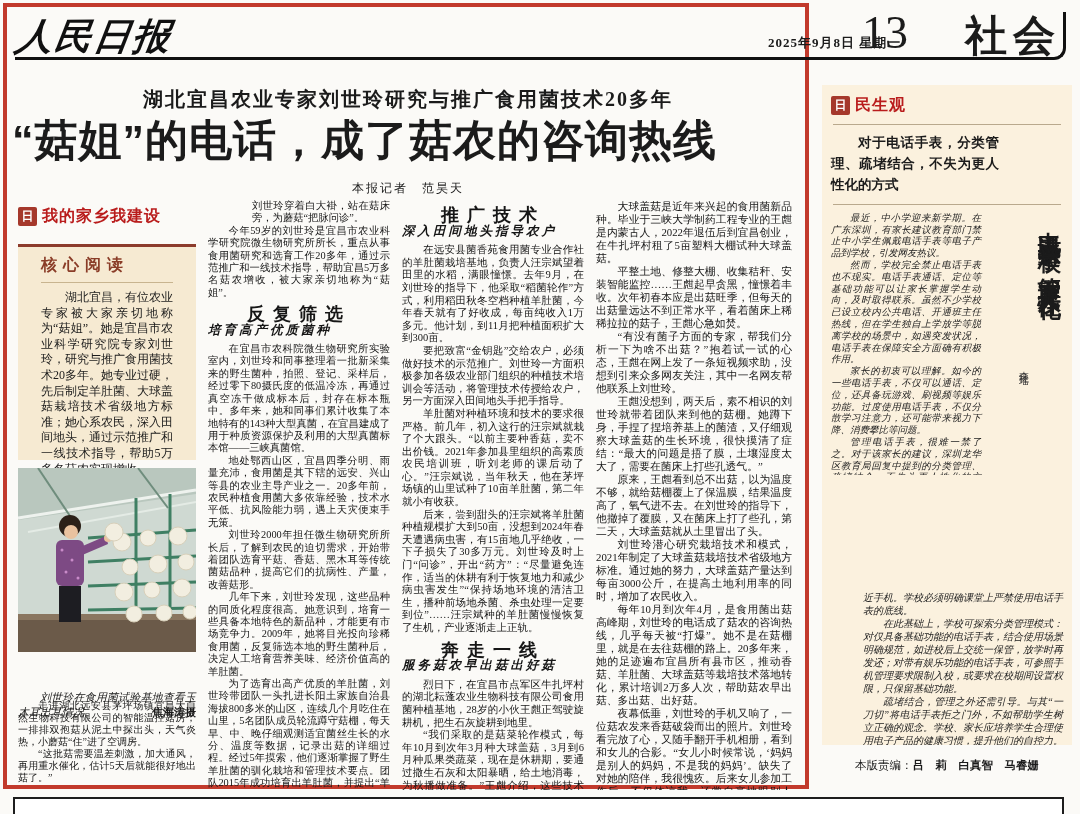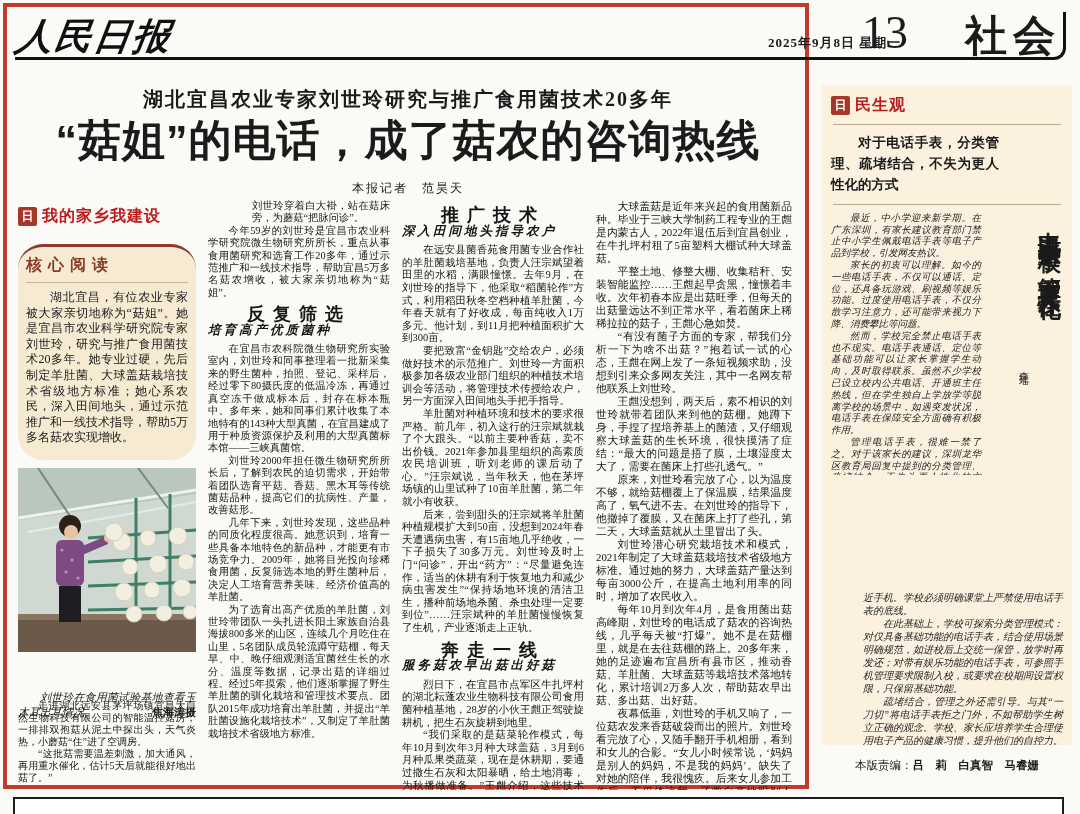--- a/index.html
+++ b/index.html
@@ -12,32 +12,32 @@
   #masthead{left:16px;top:12px;font-size:37px;font-weight:900;font-style:italic;
             transform:skewX(-8deg);letter-spacing:2px;color:#101010;}
   #header-rule{left:15px;top:12px;width:1048px;height:45px;
                border-bottom:3px solid #111;border-right:3px solid #111;
                border-bottom-right-radius:12px;}
   #header-date{left:768px;top:34px;font-size:13px;font-weight:bold;letter-spacing:1px;}
   #page-no{left:862px;top:6px;font-size:46px;font-family:Liberation Serif, serif;}
   #page-section{left:965px;top:8px;font-size:42px;font-weight:bold;letter-spacing:6px;}
   
   #kicker{left:30px;top:86px;width:756px;text-align:center;font-size:20px;font-weight:bold;letter-spacing:2px;}
-  #headline{left:12px;top:112px;width:792px;text-align:center;font-size:43px;font-weight:900;
+  #headline{left:12px;top:112px;width:792px;font-size:43px;font-weight:900;
             font-family:"Liberation Sans","DejaVu Sans",sans-serif;letter-spacing:1px;}
   #byline{left:30px;top:172px;width:756px;text-align:center;font-size:12px;letter-spacing:2px;margin-top:8px;}
   
   #badge-home{left:18px;top:206px;width:178px;display:flex;align-items:center;gap:5px;}
   .rlogo{display:inline-flex;align-items:center;justify-content:center;width:19px;height:19px;
          background:#a5382b;color:#fff;font-size:12px;font-weight:bold;border-radius:2px;flex:0 0 auto;
          font-family:"Liberation Sans","DejaVu Sans",sans-serif;}
   .badge-label{color:#b91c1c;font-weight:900;font-size:16px;letter-spacing:1px;
                font-family:"Liberation Sans","DejaVu Sans",sans-serif;white-space:nowrap;}
   #core-box{left:18px;top:244px;width:178px;height:216px;background:#f6ead2;
-            border-top:3px solid #8c3b2c;box-sizing:border-box;padding:8px 8px;border-radius:25px;}
+            border-top:3px solid #8c3b2c;box-sizing:border-box;padding:8px 23px;}
   #core-title{font-size:16px;font-weight:bold;color:#8a3c27;letter-spacing:6px;
               font-family:"Liberation Sans","DejaVu Sans",sans-serif;}
   #core-div{border-top:1px solid #c8b48f;margin:6px 0 7px;}
   #core-text{font-size:12px;line-height:1.3;text-align:justify;text-indent:2em;margin:0;}
   #photo{left:18px;top:468px;width:178px;height:184px;}
   #caption{left:18px;top:690px;width:178px;font-size:11px;font-style:italic;line-height:1.35;
            text-indent:2em;text-align:justify;margin:0;}
   #caption .credit{float:right;font-weight:bold;font-style:normal;}
   
   .news-col{position:absolute;top:200px;height:590px;overflow:hidden;
@@ -152,20 +152,21 @@
     <p class="body-p">“这批菇需要温差刺激，加大通风，再用重水催化，估计5天后就能很好地出菇了。”</p>
   </div>
 <div id="col2" class="news-col abs">
     <p class="body-p noindent">刘世玲穿着白大褂，站在菇床旁，为蘑菇“把脉问诊”。</p>
     <p class="body-p">今年59岁的刘世玲是宜昌市农业科学研究院微生物研究所所长，重点从事食用菌研究和选育工作20多年，通过示范推广和一线技术指导，帮助宜昌5万多名菇农增收，被大家亲切地称为“菇姐”。</p>
     <div class="sec-head">
       <div class="sec-title">反复筛选</div>
       <div class="sec-sub">培育高产优质菌种</div>
     </div>
     <p class="body-p">在宜昌市农科院微生物研究所实验室内，刘世玲和同事整理着一批新采集来的野生菌种，拍照、登记、采样后，经过零下80摄氏度的低温冷冻，再通过真空冻干做成标本后，封存在标本瓶中。多年来，她和同事们累计收集了本地特有的143种大型真菌，在宜昌建成了用于种质资源保护及利用的大型真菌标本馆——三峡真菌馆。</p>
+    <p class="body-p">地处鄂西山区，宜昌四季分明、雨量充沛，食用菌是其下辖的远安、兴山等县的农业主导产业之一。20多年前，农民种植食用菌大多依靠经验，技术水平低、抗风险能力弱，遇上天灾便束手无策。</p>
     <p class="body-p">刘世玲2000年担任微生物研究所所长后，了解到农民的迫切需求，开始带着团队选育平菇、香菇、黑木耳等传统菌菇品种，提高它们的抗病性、产量，改善菇形。</p>
     <p class="body-p">几年下来，刘世玲发现，这些品种的同质化程度很高。她意识到，培育一些具备本地特色的新品种，才能更有市场竞争力。2009年，她将目光投向珍稀食用菌，反复筛选本地的野生菌种后，决定人工培育营养美味、经济价值高的羊肚菌。</p>
     <p class="body-p">为了选育出高产优质的羊肚菌，刘世玲带团队一头扎进长阳土家族自治县海拔800多米的山区，连续几个月吃住在山里，5名团队成员轮流蹲守菇棚，每天早、中、晚仔细观测适宜菌丝生长的水分、温度等数据，记录出菇的详细过程。经过5年摸索，他们逐渐掌握了野生羊肚菌的驯化栽培和管理技术要点。团队2015年成功培育出羊肚菌，并提出“羊肚菌设施化栽培技术”，又制定了羊肚菌栽培技术省级地方标准。</p>
   </div>
 <div id="col3" class="news-col abs">
     <div class="sec-head">
       <div class="sec-title">推广技术</div>
       <div class="sec-sub">深入田间地头指导农户</div>
     </div>
     <p class="body-p">在远安县菌香苑食用菌专业合作社的羊肚菌栽培基地，负责人汪宗斌望着田里的水稻，满眼憧憬。去年9月，在刘世玲的指导下，他采取“稻菌轮作”方式，利用稻田秋冬空档种植羊肚菌，今年春天就有了好收成，每亩纯收入1万多元。他计划，到11月把种植面积扩大到300亩。</p>
@@ -177,39 +178,39 @@
       <div class="sec-sub">服务菇农早出菇出好菇</div>
     </div>
     <p class="body-p">烈日下，在宜昌市点军区牛扎坪村的湖北耘蓬农业生物科技有限公司食用菌种植基地，28岁的小伙王甝正驾驶旋耕机，把生石灰旋耕到地里。</p>
     <p class="body-p">“我们采取的是菇菜轮作模式，每年10月到次年3月种大球盖菇，3月到6月种瓜果类蔬菜，现在是休耕期，要通过撒生石灰和太阳暴晒，给土地消毒，为秋播做准备。”王甝介绍，这些技术都是刘世玲教他的。</p>
   </div>
 <div id="col4" class="news-col abs">
     <p class="body-p">大球盖菇是近年来兴起的食用菌新品种。毕业于三峡大学制药工程专业的王甝是内蒙古人，2022年退伍后到宜昌创业，在牛扎坪村租了5亩塑料大棚试种大球盖菇。</p>
     <p class="body-p">平整土地、修整大棚、收集秸秆、安装智能监控……王甝起早贪黑，憧憬着丰收。次年初春本应是出菇旺季，但每天的出菇量远达不到正常水平，看着菌床上稀稀拉拉的菇子，王甝心急如焚。</p>
     <p class="body-p">“有没有菌子方面的专家，帮我们分析一下为啥不出菇？”抱着试一试的心态，王甝在网上发了一条短视频求助，没想到引来众多网友关注，其中一名网友帮他联系上刘世玲。</p>
     <p class="body-p">王甝没想到，两天后，素不相识的刘世玲就带着团队来到他的菇棚。她蹲下身，手捏了捏培养基上的菌渣，又仔细观察大球盖菇的生长环境，很快摸清了症结：“最大的问题是捂了膜，土壤湿度太大了，需要在菌床上打些孔透气。”</p>
-    <p class="body-p">原来，刘世玲看完放了心，以为温度不够，就给菇棚覆上了保温膜，结果温度高了，氧气进不去。在刘世玲的指导下，他撤掉了覆膜，又在菌床上打了些孔，第二天，大球盖菇就从土里冒出了头。</p>
+    <p class="body-p">原来，王甝看到总不出菇，以为温度不够，就给菇棚覆上了保温膜，结果温度高了，氧气进不去。在刘世玲的指导下，他撤掉了覆膜，又在菌床上打了些孔，第二天，大球盖菇就从土里冒出了头。</p>
     <p class="body-p">刘世玲潜心研究栽培技术和模式，2021年制定了大球盖菇栽培技术省级地方标准。通过她的努力，大球盖菇产量达到每亩3000公斤，在提高土地利用率的同时，增加了农民收入。</p>
     <p class="body-p">每年10月到次年4月，是食用菌出菇高峰期，刘世玲的电话成了菇农的咨询热线，几乎每天被“打爆”。她不是在菇棚里，就是在去往菇棚的路上。20多年来，她的足迹遍布宜昌所有县市区，推动香菇、羊肚菌、大球盖菇等栽培技术落地转化，累计培训2万多人次，帮助菇农早出菇、多出菇、出好菇。</p>
     <p class="body-p">夜幕低垂，刘世玲的手机又响了，一位菇农发来香菇破袋而出的照片。刘世玲看完放了心，又随手翻开手机相册，看到和女儿的合影。“女儿小时候常说，‘妈妈是别人的妈妈，不是我的妈妈’。缺失了对她的陪伴，我很愧疚。后来女儿参加工作后，不仅体谅我，还常自豪地跟别人说，‘我妈妈帮很多人解决了难题’。”刘世玲笑着说。</p>
   </div>
 
 <div id="msg" class="abs">
   <div id="msg-badge">
     <span class="rlogo">日</span>
     <span class="badge-label">民生观</span>
   </div>
   <hr class="msg-rule">
   <p id="msg-intro">对于电话手表，分类管理、疏堵结合，不失为更人性化的方式</p>
   <hr class="msg-rule">
   <div id="msg-row">
     <div id="msg-narrow">
         <p>最近，中小学迎来新学期。在广东深圳，有家长建议教育部门禁止中小学生佩戴电话手表等电子产品到学校，引发网友热议。</p>
+        <p>然而，学校完全禁止电话手表也不现实。电话手表通话、定位等基础功能可以让家长掌握学生动向，及时取得联系。虽然不少学校已设立校内公共电话、开通班主任热线，但在学生独自上学放学等脱离学校的场景中，如遇突发状况，电话手表在保障安全方面确有积极作用。</p>
         <p>家长的初衷可以理解。如今的一些电话手表，不仅可以通话、定位，还具备玩游戏、刷视频等娱乐功能。过度使用电话手表，不仅分散学习注意力，还可能带来视力下降、消费攀比等问题。</p>
-        <p>然而，学校完全禁止电话手表也不现实。电话手表通话、定位等基础功能可以让家长掌握学生动向，及时取得联系。虽然不少学校已设立校内公共电话、开通班主任热线，但在学生独自上学放学等脱离学校的场景中，如遇突发状况，电话手表在保障安全方面确有积极作用。</p>
         <p>管理电话手表，很难一禁了之。对于该家长的建议，深圳龙华区教育局回复中提到的分类管理、疏堵结合，不失为更人性化的方式。</p>
       </div>
     <div id="msg-title-wrap">
       <div id="msg-title">电话手表进学校，管理要更人性化</div>
       <div id="msg-author">李社瑶</div>
     </div>
   </div>
   <div id="msg-wide">
       <p class="noindent">近手机。学校必须明确课堂上严禁使用电话手表的底线。</p>
       <p>在此基础上，学校可探索分类管理模式：对仅具备基础功能的电话手表，结合使用场景明确规范，如进校后上交统一保管，放学时再发还；对带有娱乐功能的电话手表，可参照手机管理要求限制入校，或要求在校期间设置权限，只保留基础功能。</p>

